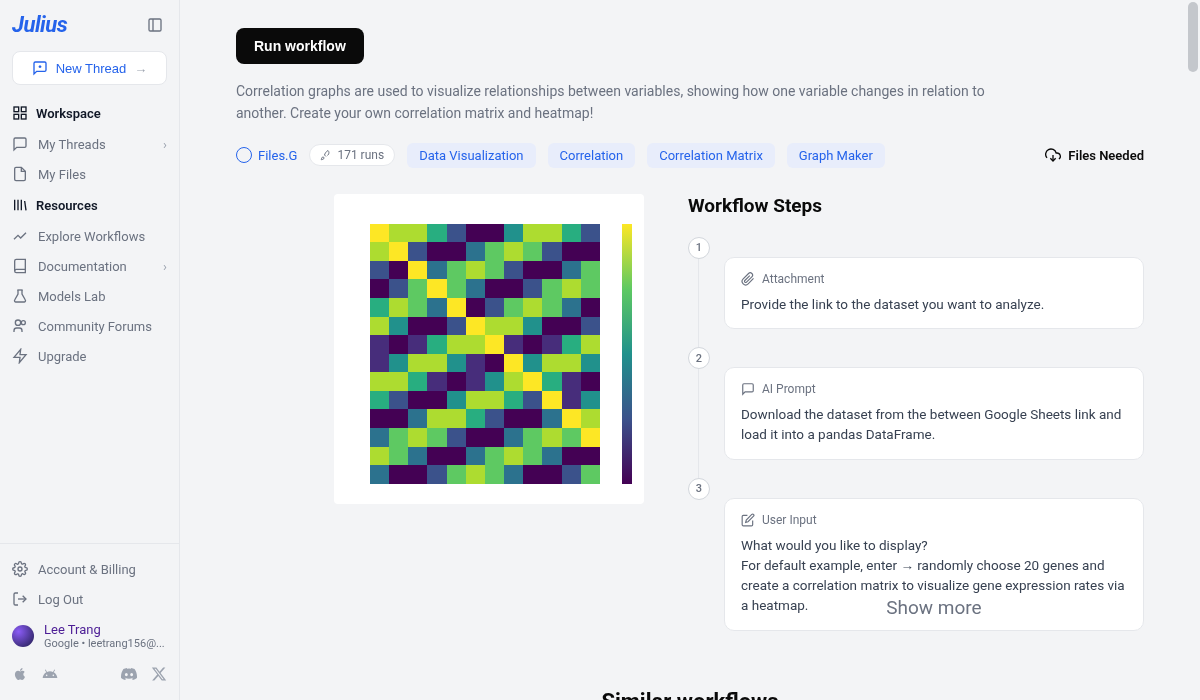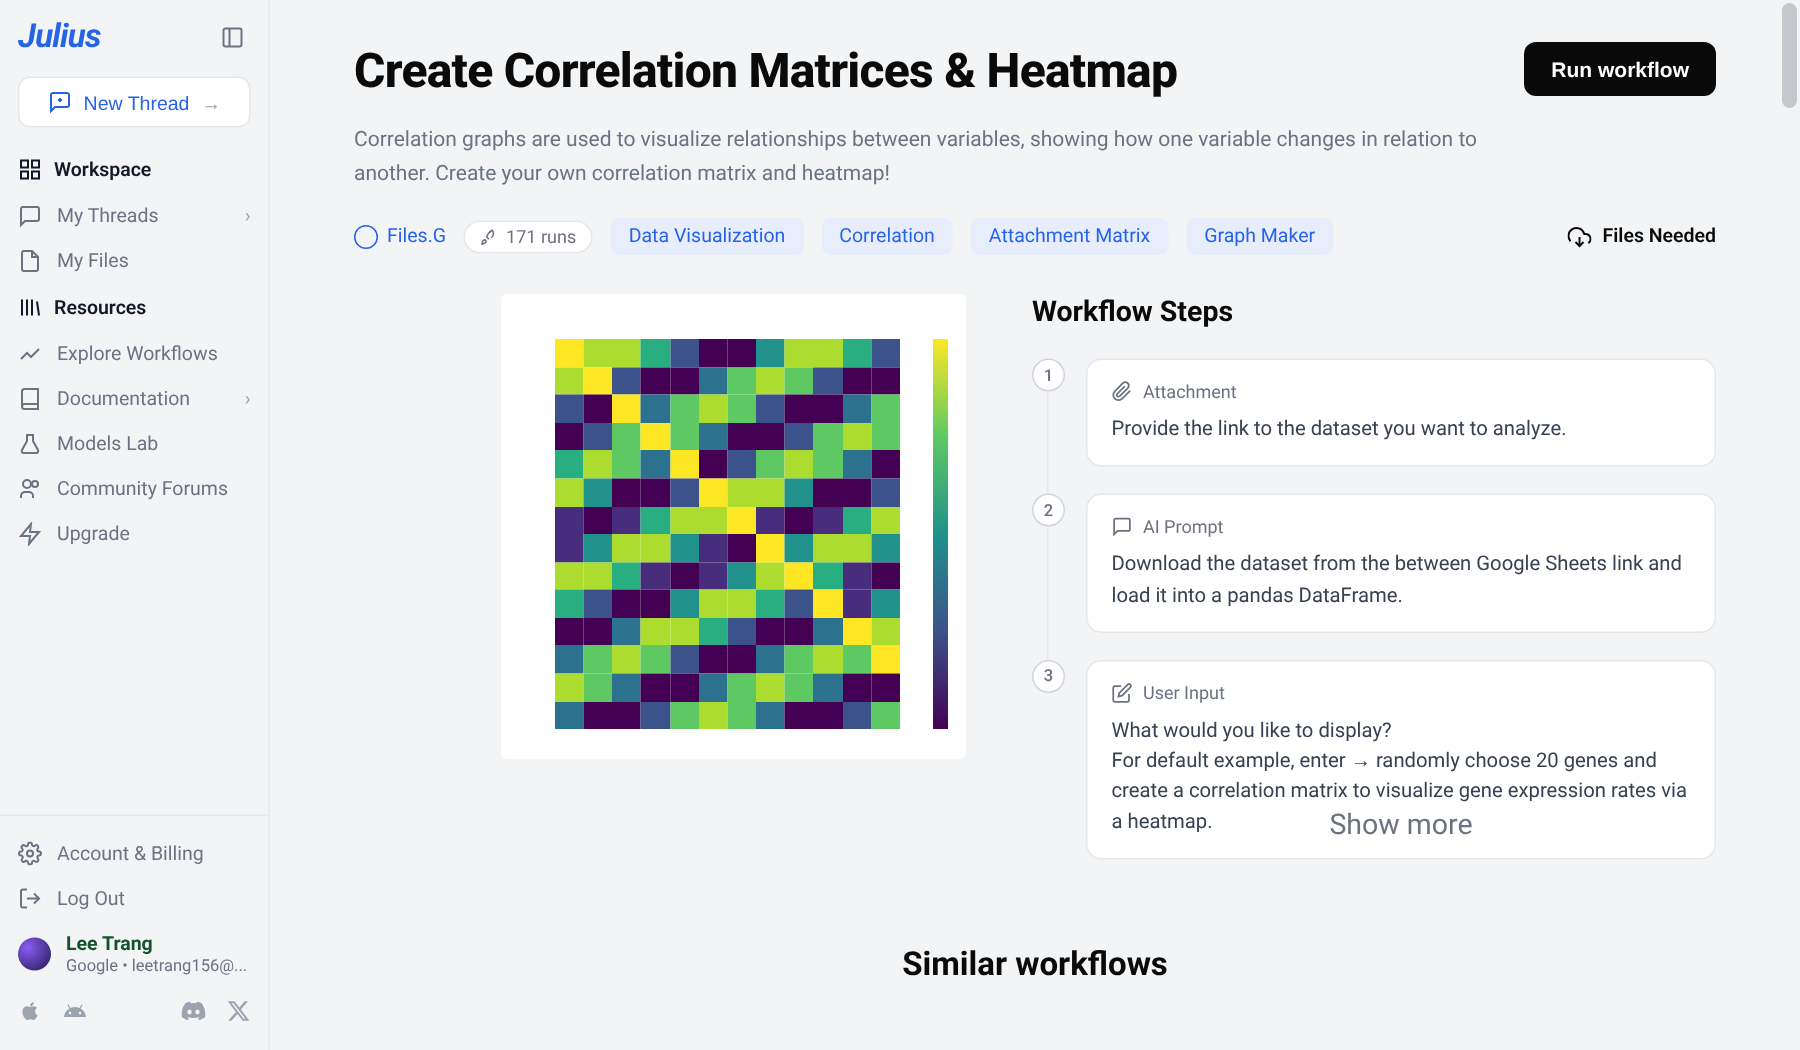--- a/index.html
+++ b/index.html
@@ -11,21 +11,21 @@
 .logo { font-size: 22px; font-weight: 700; color: #2563eb; font-style: italic; letter-spacing: -0.5px; }
 .collapse-btn { width: 24px; height: 24px; display: flex; align-items: center; justify-content: center; color: #6b7280; cursor: pointer; }
 .new-thread-btn { background: #fff; border: 1px solid #e5e7eb; border-radius: 8px; padding: 8px 12px; display: flex; align-items: center; justify-content: center; gap: 8px; font-size: 13px; font-weight: 500; color: #2563eb; cursor: pointer; width: 100%; }
 .section-header { display: flex; align-items: center; gap: 8px; padding: 8px 12px; font-size: 13px; font-weight: 600; color: #111827; }
 .nav-item { display: flex; align-items: center; gap: 10px; padding: 7px 12px; font-size: 13px; color: #6b7280; cursor: pointer; }
 .nav-item .chev { margin-left: auto; color: #9ca3af; }
 .icon16 { width: 16px; height: 16px; flex-shrink: 0; }
 .sidebar-bottom { margin-top: auto; padding: 10px 0; border-top: 1px solid #e5e7eb; }
 .user-block { display: flex; gap: 10px; align-items: center; padding: 8px 12px; }
 .avatar { width: 22px; height: 22px; border-radius: 50%; background: radial-gradient(circle at 30% 30%, #8b5cf6, #1e1b4b); flex-shrink: 0; }
-.user-name { font-size: 13px; font-weight: 700; color: #14532d; }
+.user-name { font-size: 13px; font-weight: 400; color: #4c1d95; }
 .user-email { font-size: 11px; color: #6b7280; }
 .footer-icons { display: flex; gap: 14px; padding: 8px 12px; color: #9ca3af; }
 .footer-icons .group2 { margin-left: auto; display: flex; gap: 14px; }
 .main { flex: 1; overflow-y: auto; padding: 28px 56px 20px 56px; position: relative; }
 .title-row { display: flex; justify-content: space-between; align-items: flex-start; margin-bottom: 16px; gap: 20px; }
 .page-title { font-size: 32px; font-weight: 800; color: #0a0a0a; letter-spacing: -0.5px; line-height: 1.2; }
 .run-btn { background: #0a0a0a; color: #fff; border: none; border-radius: 8px; padding: 10px 18px; font-size: 14px; font-weight: 600; cursor: pointer; white-space: nowrap; }
 .desc { font-size: 14px; color: #6b7280; line-height: 1.6; margin-bottom: 18px; max-width: 780px; }
 .meta-row { display: flex; align-items: center; gap: 12px; flex-wrap: wrap; margin-bottom: 26px; }
 .author-chip { display: flex; align-items: center; gap: 6px; font-size: 13px; color: #2563eb; }
@@ -37,21 +37,21 @@
 .preview-img { width: 310px; height: 310px; background: #fff; border-radius: 4px; padding: 18px; position: relative; margin-left: 98px; }
 .heatmap-grid { position: absolute; left: 36px; top: 30px; width: 230px; height: 260px; display: grid; grid-template-columns: repeat(12, 1fr); grid-template-rows: repeat(14, 1fr); gap: 0; }
 .heatmap-grid div { width: 100%; height: 100%; }
 .colorbar { position: absolute; right: 12px; top: 30px; width: 10px; height: 260px; background: linear-gradient(to bottom, #fde725, #5ec962, #21918c, #3b528b, #440154); }
 .workflow-col { flex: 1; }
 .workflow-heading { font-size: 19px; font-weight: 700; color: #0a0a0a; margin-bottom: 20px; }
 .steps { position: relative; }
 .step { display: flex; gap: 14px; margin-bottom: 18px; position: relative; }
 .step-num { width: 22px; height: 22px; border-radius: 50%; border: 1px solid #d1d5db; background: #fff; display: flex; align-items: center; justify-content: center; font-size: 11px; font-weight: 500; color: #6b7280; flex-shrink: 0; z-index: 1; }
 .step-line { position: absolute; left: 10px; top: 22px; bottom: -18px; width: 1px; background: #e5e7eb; }
-.step-card { flex: 1; border: 1px solid #e5e7eb; border-radius: 10px; padding: 14px 16px; background: #fff; }
+.step-card { flex: 1; border: 1px solid #e5e7eb; border-radius: 10px; padding: 14px 16px; background: #fff; margin-top: 20px; }
 .step-type { display: flex; align-items: center; gap: 7px; font-size: 12px; color: #6b7280; margin-bottom: 8px; }
 .step-text { font-size: 13.5px; color: #374151; line-height: 1.5; }
 .show-more { position: absolute; left: 50%; transform: translateX(-50%); bottom: 8px; background: #fff; padding: 3px 10px; font-size: 19px; color: #6b7280; cursor: pointer; }
 .similar-heading { text-align: center; font-size: 22px; font-weight: 700; color: #0a0a0a; margin-top: 40px; }
 .scrollbar { position: absolute; right: 0; top: 0; width: 14px; height: 700px; background: #f3f4f6; }
 .scrollbar-thumb { position: absolute; right: 2px; top: 2px; width: 10px; height: 70px; background: #c4c7cc; border-radius: 5px; }
 svg { display: block; }
 </style>
 </head>
 <body>
@@ -193,40 +193,39 @@
                 <path d="M18.244 2.25h3.308l-7.227 8.26 8.502 11.24H16.17l-5.214-6.817L4.99 21.75H1.68l7.73-8.835L1.254 2.25H8.08l4.713 6.231zm-1.161 17.52h1.833L7.084 4.126H5.117z"></path>
               </svg>
             </span>
         </div>
       </div>
     </div>
   </div>
 
   <div class="main">
     <div class="title-row">
-      <h1 class="page-title">Create Correlation Matrices &amp; Heatmap</h1>
       <button class="run-btn">Run workflow</button>
     </div>
     <p class="desc">Correlation graphs are used to visualize relationships between variables, showing how one variable changes in relation to another. Create your own correlation matrix and heatmap!</p>
 
     <div class="meta-row">
       <span class="author-chip">
         <span class="avatar-sm"></span>
         <span>Files.G</span>
       </span>
       <span class="runs-chip">
         <svg width="12" height="12" viewBox="0 0 24 24" fill="none" stroke="currentColor" stroke-width="2">
             <path d="M4.5 16.5c-1.5 1.5-2 5-2 5s3.5-.5 5-2c.83-.83.83-2.17 0-3-.83-.83-2.17-.83-3 0z"></path>
             <path d="M12 15l-3-3c.83-2.5 2.5-6.5 7-9 2.5 2.5 2.5 6 0 9l-1 1"></path>
           </svg>
         <span>171 runs</span>
       </span>
       <span class="tag-chip">Data Visualization</span>
       <span class="tag-chip">Correlation</span>
-      <span class="tag-chip">Attachment Matrix</span>
+      <span class="tag-chip">Correlation Matrix</span>
       <span class="tag-chip">Graph Maker</span>
       <span class="files-needed">
         <svg class="icon16" viewBox="0 0 24 24" fill="none" stroke="currentColor" stroke-width="2">
             <path d="M8 17l4 4 4-4"></path>
             <path d="M12 12v9"></path>
             <path d="M20.88 18.09A5 5 0 0 0 18 9h-1.26A8 8 0 1 0 3 16.29"></path>
           </svg>
         <span>Files Needed</span>
       </span>
     </div>

